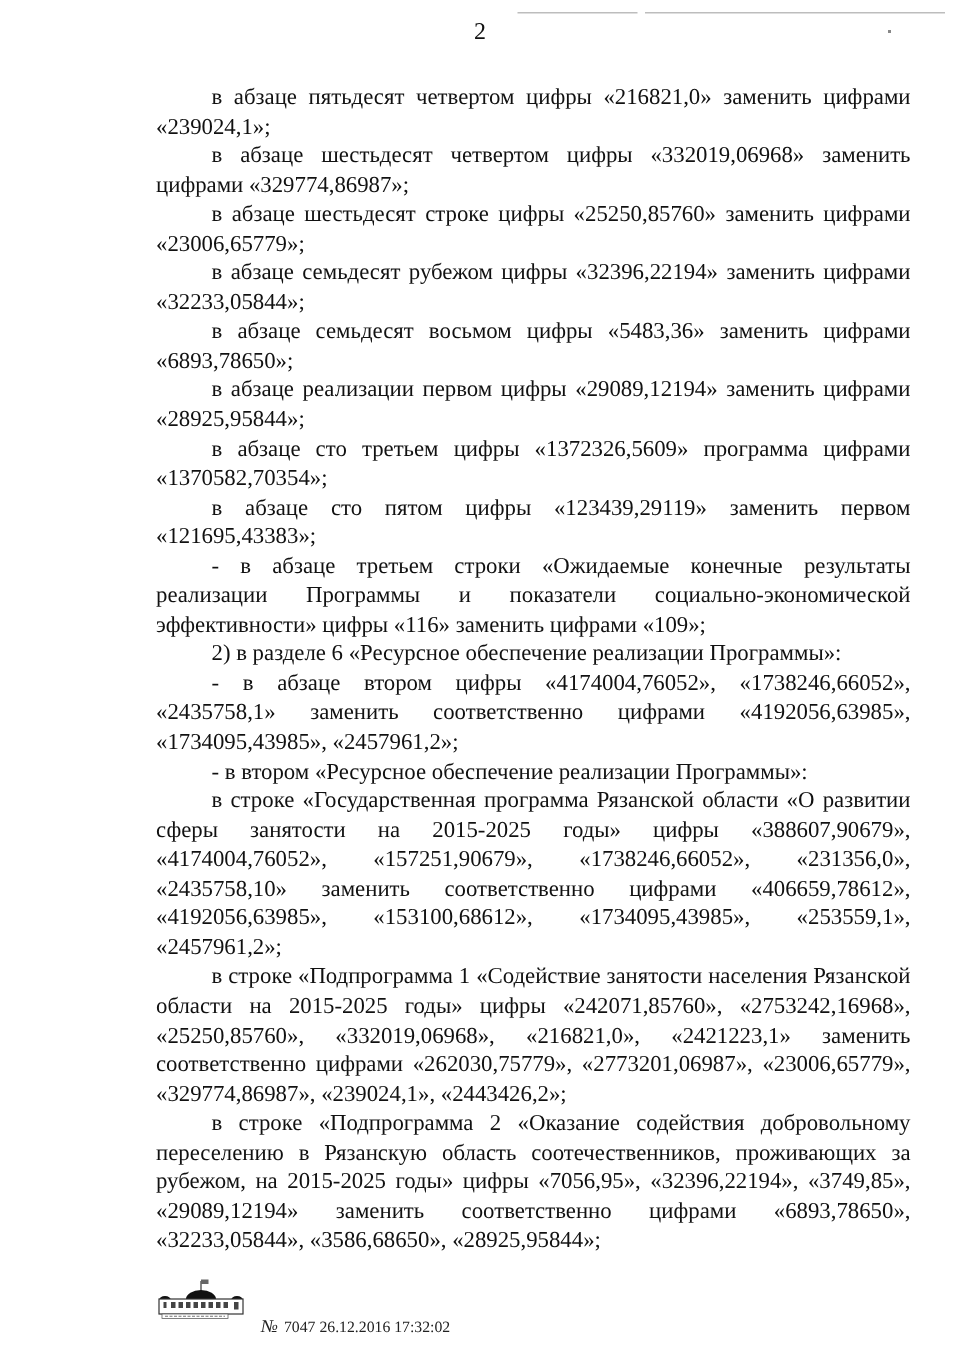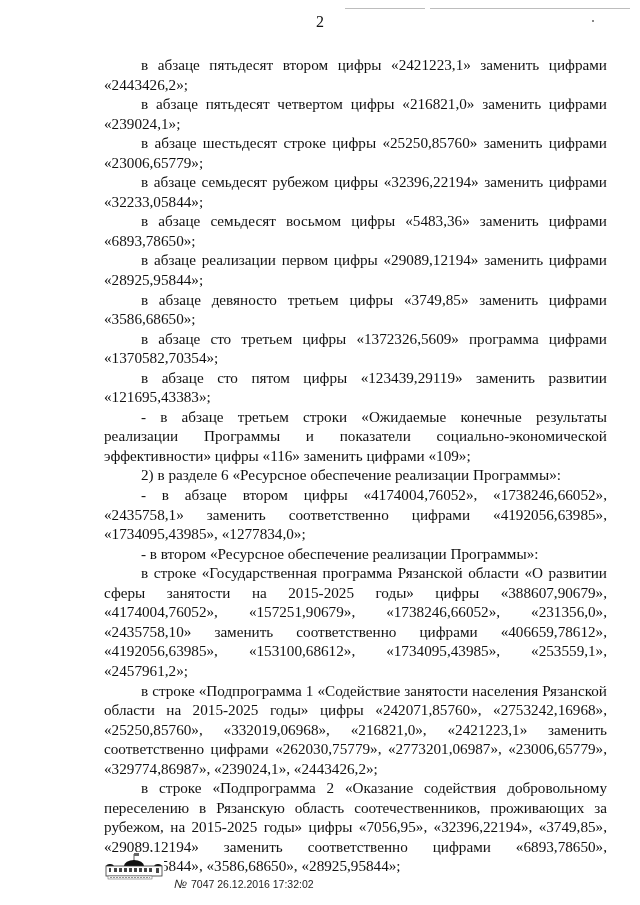--- a/index.html
+++ b/index.html
@@ -25,50 +25,49 @@
     text-indent: 37px;
   }
   .footer {
     position: absolute; left: 104px; top: 852px; width: 300px; height: 40px;
   }
   .stamp-logo {
     position: absolute; left: 0; top: 0; width: 60px; height: 30px;
   }
   .reg-number {
     position: absolute; left: 70px; top: 25px;
-    font-family: Liberation Sans, sans-serif; font-size: 10.5px; color: #222;
+    font-family: Liberation Serif, serif; font-size: 10.5px; color: #222;
     white-space: nowrap;
   }
   .reg-number .no-sign { font-style: italic; font-size: 12px; margin-right: 4px; }
   .speck { position: absolute; width: 2px; height: 2px; background: #888; }
 </style>
 </head>
 <body>
 
 <div class="page">
 
   <div class="scan-line" style="left:345px;width:80px;"></div>
   <div class="scan-line" style="left:430px;width:200px;"></div>
   <div class="speck" style="left:592px;top:20px;"></div>
 
   <div class="page-number">2</div>
 
   <div class="body-text">
-    <p class="para">в абзаце  пятьдесят втором цифры «2421223,1» заменить цифрами «2443426,2»;</p>
     <p class="para">в абзаце пятьдесят четвертом цифры «216821,0» заменить цифрами «239024,1»;</p>
+    <p class="para">в абзаце шестьдесят четвертом цифры «332019,06968» заменить цифрами «329774,86987»;</p>
     <p class="para">в абзаце шестьдесят строке цифры «25250,85760» заменить цифрами «23006,65779»;</p>
     <p class="para">в абзаце семьдесят рубежом цифры «32396,22194» заменить цифрами «32233,05844»;</p>
     <p class="para">в абзаце семьдесят восьмом цифры «5483,36» заменить цифрами «6893,78650»;</p>
     <p class="para">в абзаце реализации первом цифры «29089,12194» заменить цифрами «28925,95844»;</p>
-    <p class="para">в абзаце девяносто третьем цифры «3749,85» заменить цифрами «3586,68650»;</p>
     <p class="para">в абзаце сто третьем цифры «1372326,5609» программа цифрами «1370582,70354»;</p>
-    <p class="para">в абзаце сто пятом цифры «123439,29119» заменить развитии «121695,43383»;</p>
+    <p class="para">в абзаце сто пятом цифры «123439,29119» заменить первом «121695,43383»;</p>
     <p class="para">- в абзаце третьем строки «Ожидаемые конечные результаты реализации Программы и показатели социально-экономической эффективности» цифры «116» заменить цифрами «109»;</p>
     <p class="para">2) в разделе 6 «Ресурсное обеспечение реализации Программы»:</p>
-    <p class="para">- в абзаце втором цифры «4174004,76052», «1738246,66052», «2435758,1» заменить соответственно цифрами «4192056,63985», «1734095,43985», «1277834,0»;</p>
+    <p class="para">- в абзаце втором цифры «4174004,76052», «1738246,66052», «2435758,1» заменить соответственно цифрами «4192056,63985», «1734095,43985», «2457961,2»;</p>
     <p class="para">- в втором «Ресурсное обеспечение реализации Программы»:</p>
     <p class="para">в строке «Государственная программа Рязанской области «О развитии сферы занятости на 2015-2025 годы» цифры «388607,90679», «4174004,76052», «157251,90679», «1738246,66052», «231356,0», «2435758,10» заменить соответственно цифрами «406659,78612», «4192056,63985», «153100,68612», «1734095,43985», «253559,1», «2457961,2»;</p>
     <p class="para">в строке «Подпрограмма 1 «Содействие занятости населения Рязанской области на 2015-2025 годы» цифры «242071,85760», «2753242,16968», «25250,85760», «332019,06968», «216821,0», «2421223,1» заменить соответственно цифрами «262030,75779», «2773201,06987», «23006,65779», «329774,86987», «239024,1», «2443426,2»;</p>
     <p class="para">в строке «Подпрограмма 2 «Оказание содействия добровольному переселению в Рязанскую область соотечественников, проживающих за рубежом, на 2015-2025 годы» цифры «7056,95», «32396,22194», «3749,85», «29089,12194» заменить соответственно цифрами «6893,78650», «32233,05844», «3586,68650», «28925,95844»;</p>
   </div>
 
   <div class="footer">
     <svg class="stamp-logo" viewBox="0 0 60 30">
       <rect x="0" y="0" width="60" height="30" fill="#fff"></rect>
       <line x1="30" y1="2" x2="30" y2="9" stroke="#333" stroke-width="0.8"></line>

